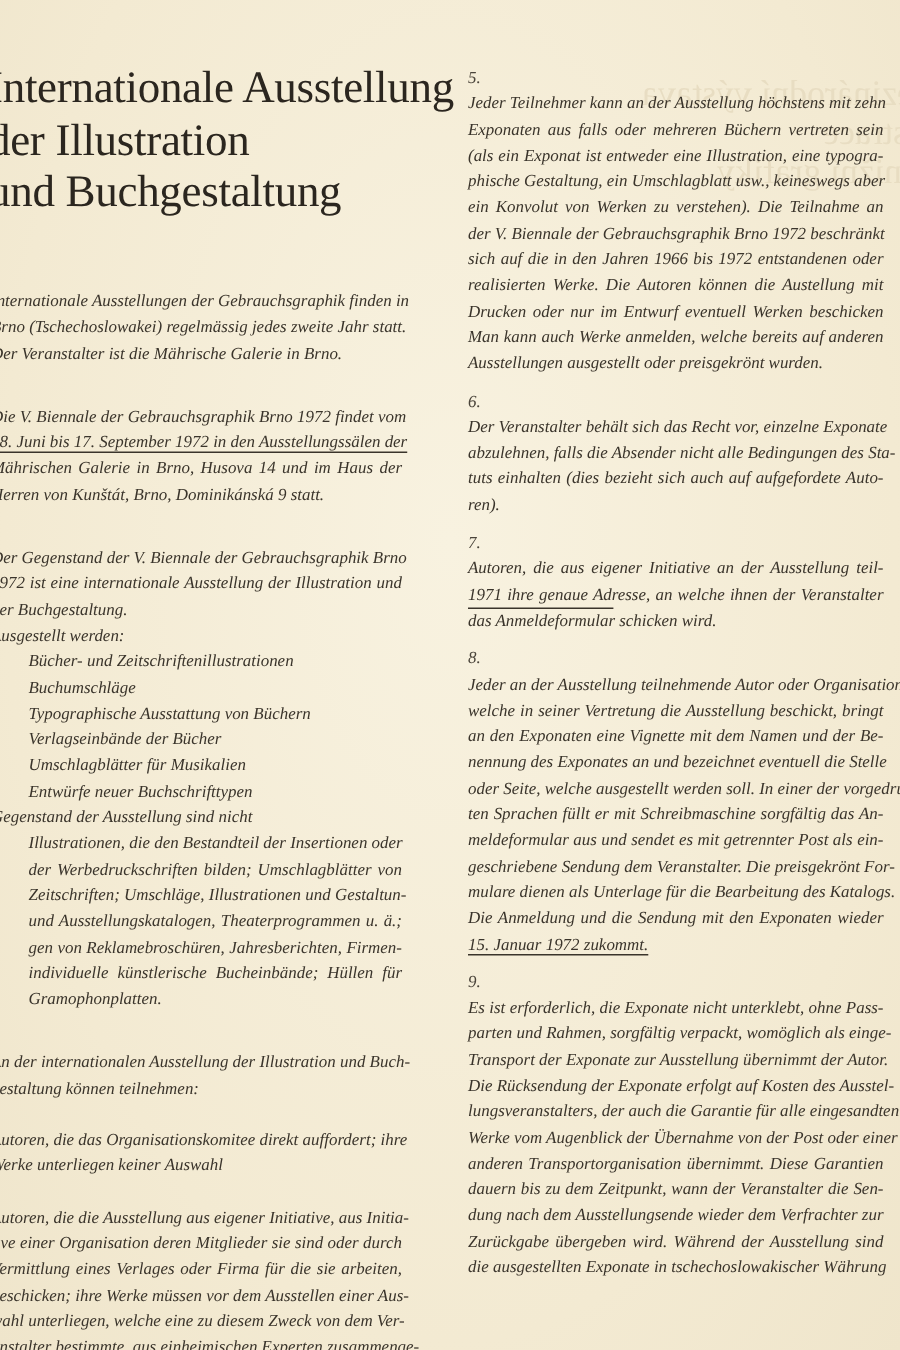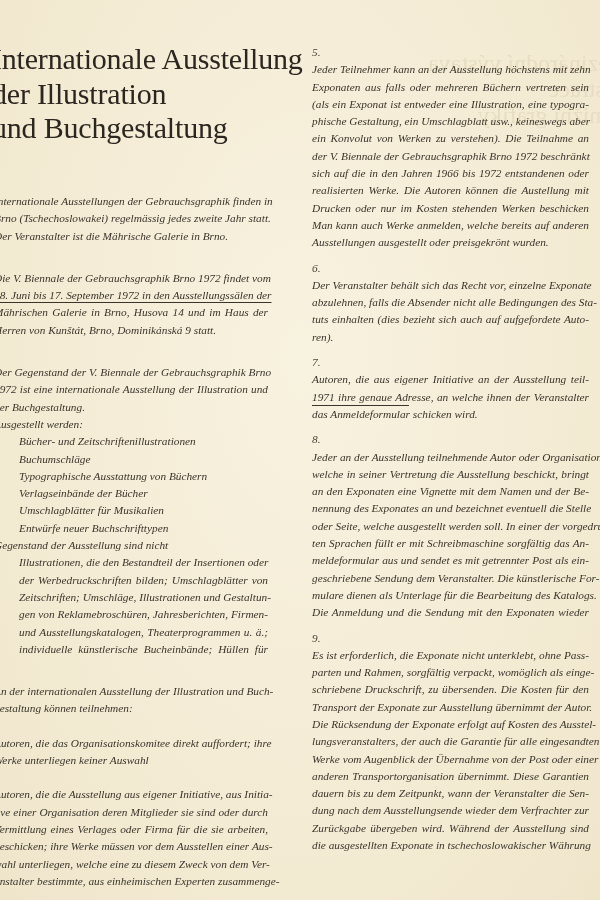--- a/index.html
+++ b/index.html
@@ -80,23 +80,24 @@
       <span class="line last">Typographische Ausstattung von Büchern</span>
       <span class="line last">Verlagseinbände der Bücher</span>
       <span class="line last">Umschlagblätter für Musikalien</span>
       <span class="line last">Entwürfe neuer Buchschrifttypen</span>
     </div>
     <span class="line last">Gegenstand der Ausstellung sind nicht</span>
     <div class="indent">
       <span class="line">Illustrationen, die den Bestandteil der Insertionen oder</span>
       <span class="line">der Werbedruckschriften bilden; Umschlagblätter von</span>
       <span class="line">Zeitschriften; Umschläge, Illustrationen und Gestaltun-</span>
+      <span class="line">und Ausstellungskatalogen, Theaterprogrammen u. ä.;</span>
       <span class="line">gen von Reklamebroschüren, Jahresberichten, Firmen-</span>
-      <span class="line">und Ausstellungskatalogen, Theaterprogrammen u. ä.;</span>
       <span class="line">individuelle künstlerische Bucheinbände; Hüllen für</span>
+      <span class="line last">Gramophonplatten.</span>
     </div>
     <span class="gap"></span>
       <span class="gap-s"></span>
     <div>
       <span class="line">An der internationalen Ausstellung der Illustration und Buch-</span>
       <span class="line last">gestaltung können teilnehmen:</span>
     </div>
     <span class="gap"></span>
     <div>
       <span class="line">Autoren, die das Organisationskomitee direkt auffordert; ihre</span>
@@ -118,21 +119,21 @@
     <div>
       <span class="num">5.</span>
       <span class="line">Jeder Teilnehmer kann an der Ausstellung höchstens mit zehn</span>
       <span class="line">Exponaten aus falls oder mehreren Büchern vertreten sein</span>
       <span class="line">(als ein Exponat ist entweder eine Illustration, eine typogra-</span>
       <span class="line">phische Gestaltung, ein Umschlagblatt usw., keineswegs aber</span>
       <span class="line">ein Konvolut von Werken zu verstehen). Die Teilnahme an</span>
       <span class="line">der V. Biennale der Gebrauchsgraphik Brno 1972 beschränkt</span>
       <span class="line">sich auf die in den Jahren 1966 bis 1972 entstandenen oder</span>
       <span class="line">realisierten Werke. Die Autoren können die Austellung mit</span>
-      <span class="line">Drucken oder nur im Kosten stehenden Werken beschicken</span>
+      <span class="line">Drucken oder nur im Entwurf eventuell Werken beschicken</span>
       <span class="line">Man kann auch Werke anmelden, welche bereits auf anderen</span>
       <span class="line last">Ausstellungen ausgestellt oder preisgekrönt wurden.</span>
     </div>
     <span class="gap-s"></span>
     <div>
       <span class="num">6.</span>
       <span class="line">Der Veranstalter behält sich das Recht vor, einzelne Exponate</span>
       <span class="line">abzulehnen, falls die Absender nicht alle Bedingungen des Sta-</span>
       <span class="line">tuts einhalten (dies bezieht sich auch auf aufgefordete Auto-</span>
       <span class="line last">ren).</span>
@@ -147,30 +148,30 @@
     <span class="gap-s"></span>
     <div>
       <span class="num">8.</span>
       <span class="line">Jeder an der Ausstellung teilnehmende Autor oder Organisation,</span>
       <span class="line">welche in seiner Vertretung die Ausstellung beschickt, bringt</span>
       <span class="line">an den Exponaten eine Vignette mit dem Namen und der Be-</span>
       <span class="line">nennung des Exponates an und bezeichnet eventuell die Stelle</span>
       <span class="line">oder Seite, welche ausgestellt werden soll. In einer der vorgedruck-</span>
       <span class="line">ten Sprachen füllt er mit Schreibmaschine sorgfältig das An-</span>
       <span class="line">meldeformular aus und sendet es mit getrennter Post als ein-</span>
-      <span class="line">geschriebene Sendung dem Veranstalter. Die künstlerische For-</span>
+      <span class="line">geschriebene Sendung dem Veranstalter. Die preisgekrönt For-</span>
       <span class="line">mulare dienen als Unterlage für die Bearbeitung des Katalogs.</span>
       <span class="line">Die Anmeldung und die Sendung mit den Exponaten wieder</span>
+      <span class="line last"><span class="u">15. Januar 1972 zukommt.</span></span>
     </div>
     <span class="gap-s"></span>
     <div>
       <span class="num">9.</span>
       <span class="line">Es ist erforderlich, die Exponate nicht unterklebt, ohne Pass-</span>
       <span class="line">parten und Rahmen, sorgfältig verpackt, womöglich als einge-</span>
-      <span class="line">schriebene Druckschrift, zu übersenden. Die Kosten für den</span>
       <span class="line">Transport der Exponate zur Ausstellung übernimmt der Autor.</span>
       <span class="line">Die Rücksendung der Exponate erfolgt auf Kosten des Ausstel-</span>
       <span class="line">lungsveranstalters, der auch die Garantie für alle eingesandten</span>
       <span class="line">Werke vom Augenblick der Übernahme von der Post oder einer</span>
       <span class="line">anderen Transportorganisation übernimmt. Diese Garantien</span>
       <span class="line">dauern bis zu dem Zeitpunkt, wann der Veranstalter die Sen-</span>
       <span class="line">dung nach dem Ausstellungsende wieder dem Verfrachter zur</span>
       <span class="line">Zurückgabe übergeben wird. Während der Ausstellung sind</span>
       <span class="line">die ausgestellten Exponate in tschechoslowakischer Währung</span>
 

